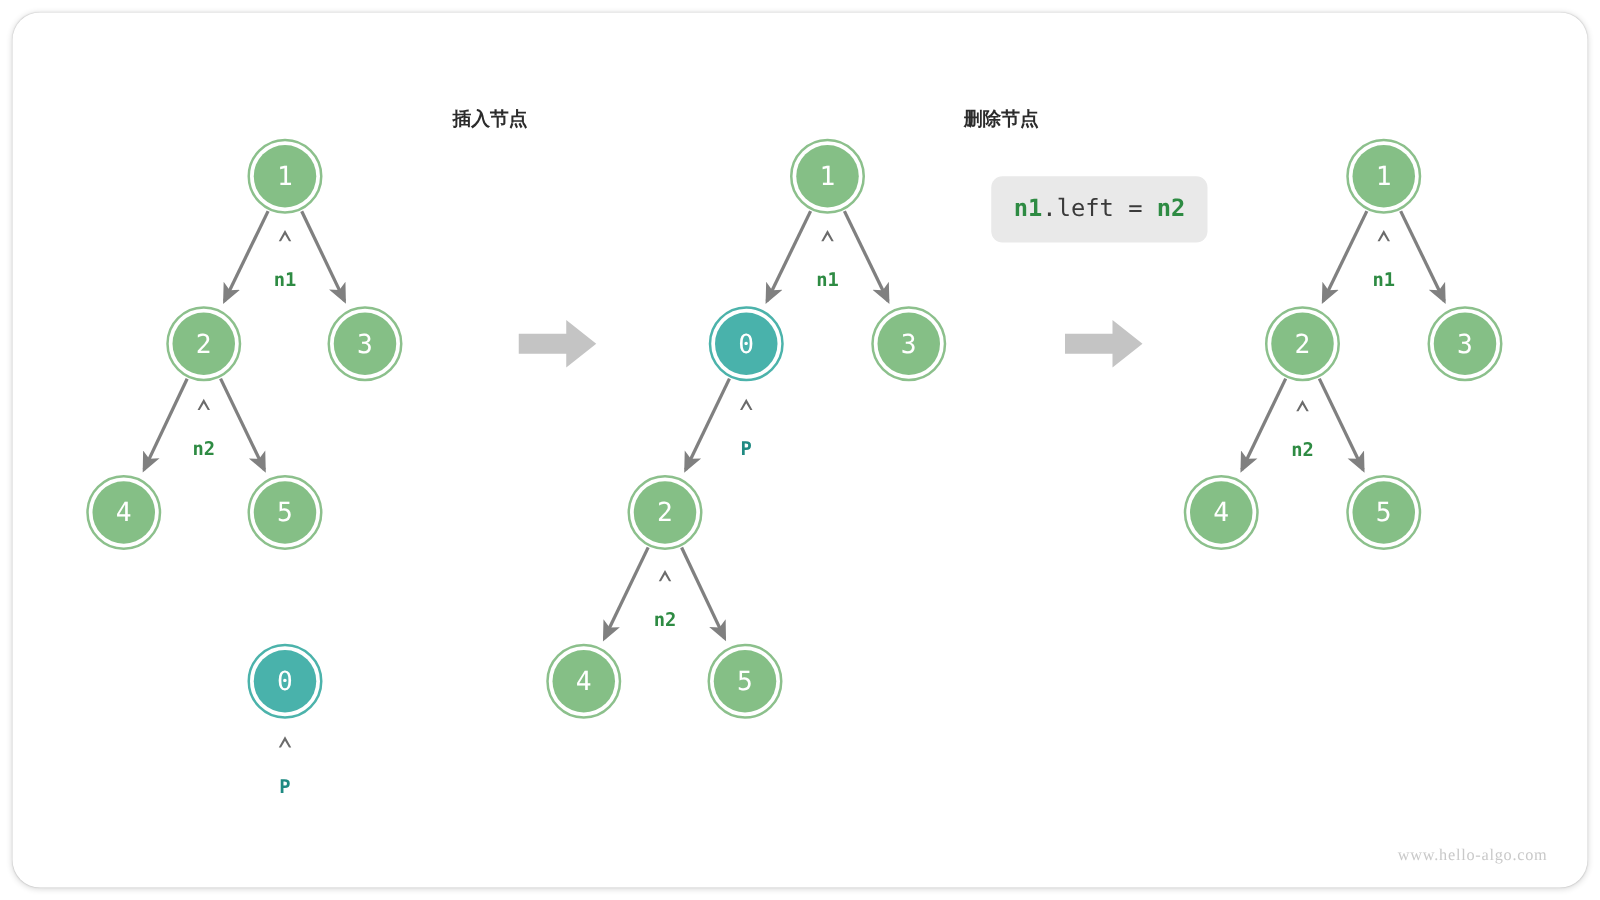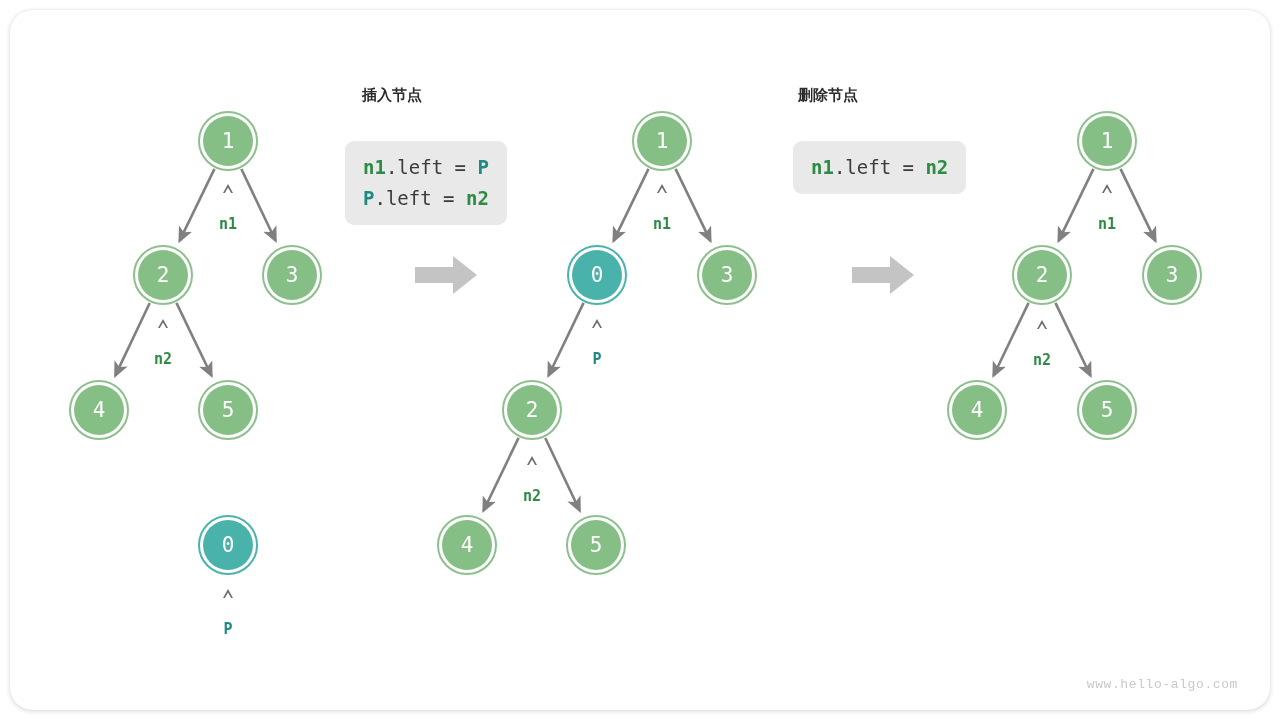--- a/index.html
+++ b/index.html
@@ -116,21 +116,21 @@
   .codebox .ln { display: block; }
   .tok-green { color: #2e8b43; font-weight: bold; }
   .tok-teal  { color: #1f8a82; font-weight: bold; }
   .tok-plain { color: #3a3a3a; }
 
   
   #watermark {
     position: absolute;
     right: 42px;
     bottom: 28px;
-    font-family: Liberation Mono, monospace;
+    font-family: Liberation Serif, serif;
     font-size: 13px;
     color: #c9c9c9;
     letter-spacing: 0.6px;
     white-space: nowrap;
   }
 </style>
 </head>
 <body>
 
 <div id="stage">
@@ -265,26 +265,22 @@
         <span class="ring"></span>
         <span class="disc"></span>
         <span class="val">5</span>
       </div>
       <div class="plabel green" style="left: 1107px; top: 215px;">n1</div>
       <div class="plabel green" style="left: 1042px; top: 351px;">n2</div>
     </div>
 
   <div class="section-title" id="title-insert" style="left: 362px; top: 86px;">插入节点</div>
 
-  <div class="section-title" id="title-delete" style="left: 798px; top: 86px;">删除节点</div>
-
-  <div class="codebox" id="code-insert" style="left: 345px; top: 141px;">
-      <span class="ln"><span class="tok-green">n1</span><span class="tok-plain">.left = </span><span class="tok-teal">P</span></span>
-      <span class="ln"><span class="tok-teal">P</span><span class="tok-plain">.left = </span><span class="tok-green">n2</span></span>
-    </div>
+  <div class="section-title" id="title-delete" style="left: 771px; top: 86px;">删除节点</div>
+
 
   <div class="codebox" id="code-delete" style="left: 793px; top: 141px;">
       <span class="ln"><span class="tok-green">n1</span><span class="tok-plain">.left = </span><span class="tok-green">n2</span></span>
     </div>
 
   <div id="watermark">www.hello-algo.com</div>
 
 </div>
 
 </body></html>

